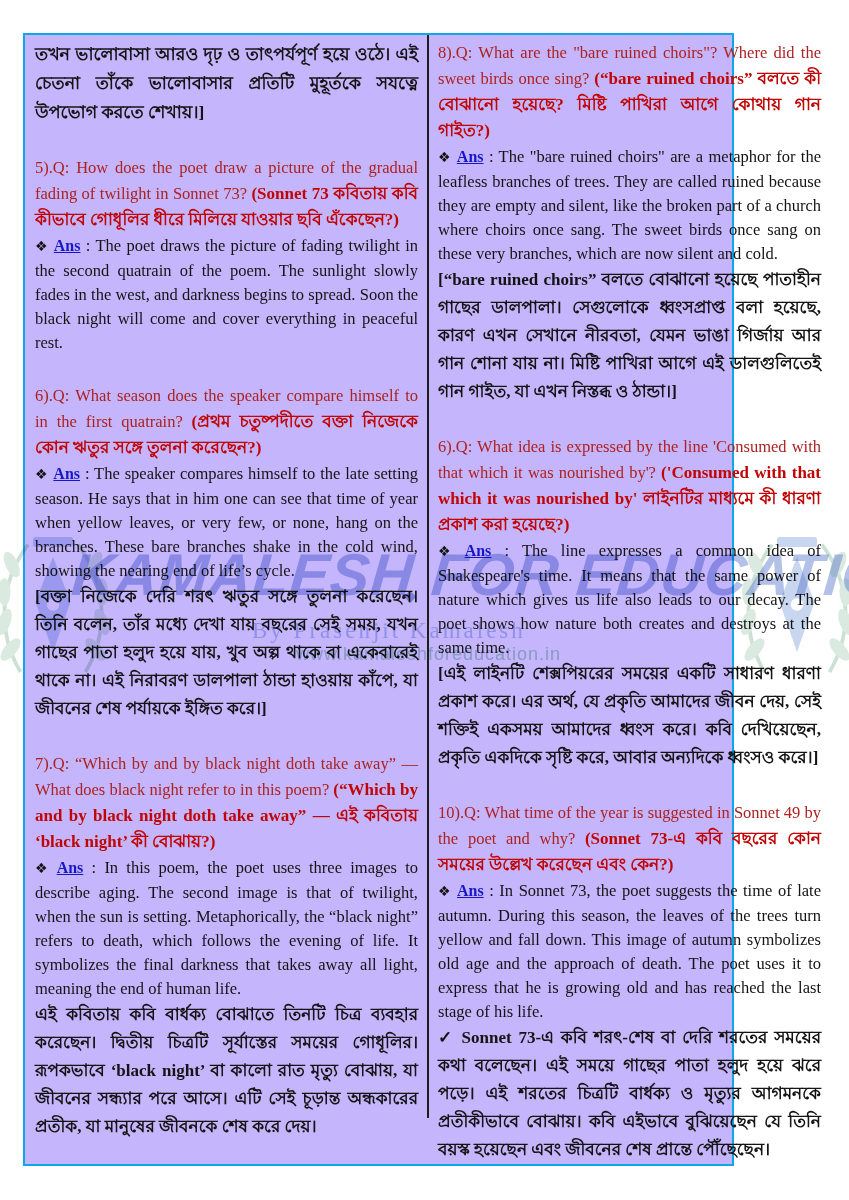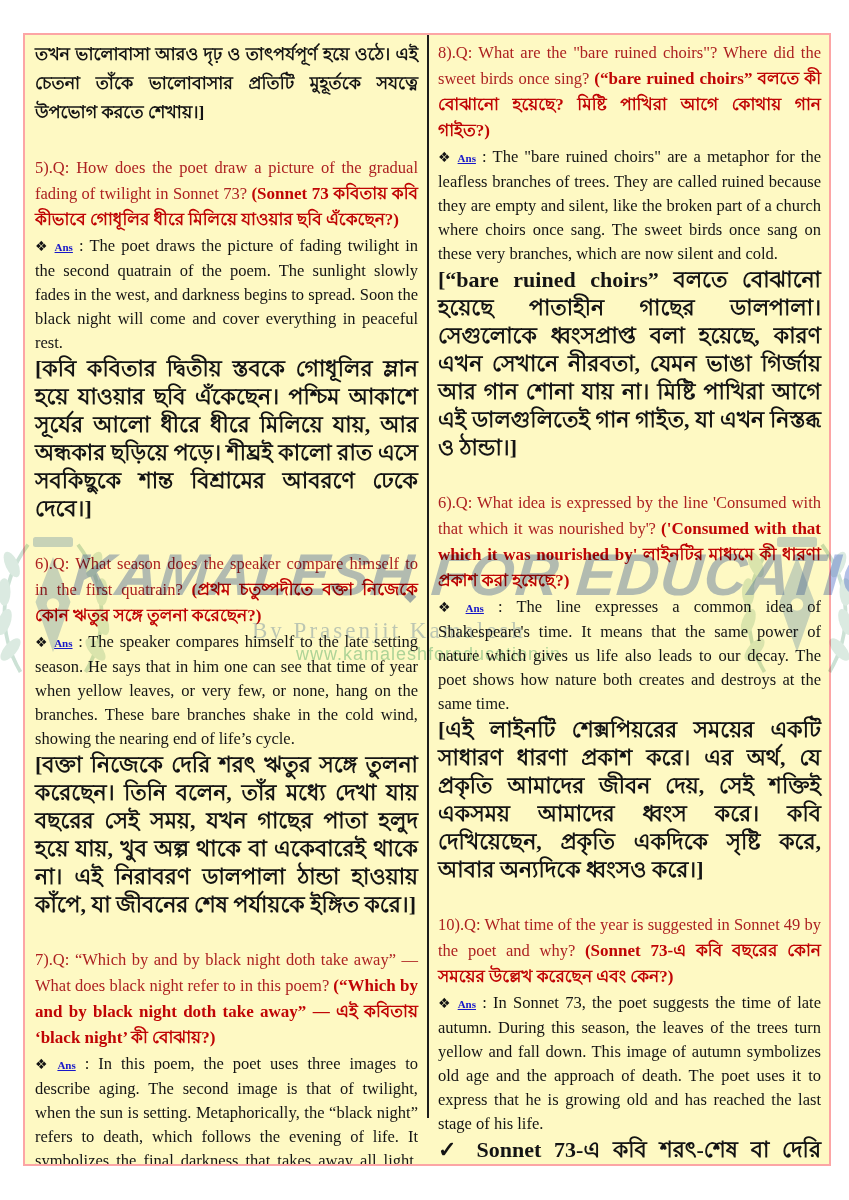--- a/index.html
+++ b/index.html
@@ -2,44 +2,44 @@
 <html><head>
 <meta charset="utf-8">
 <style>
   html,body{margin:0;padding:0;}
   body{
     width:849px;height:1200px;position:relative;background:#ffffff;
     font-family:"Liberation Serif", serif;overflow:hidden;
     -webkit-font-smoothing:antialiased;
   }
   .page-box{
-    position:absolute;left:23px;top:33px;width:808px;height:1133px;
-    border:2px solid #fca5a5;box-sizing:border-box;background:#fef9c3;
+    position:absolute;left:23px;top:33px;width:711px;height:1133px;
+    border:2px solid #0ea5e9;box-sizing:border-box;background:#c4b5fd;
   }
   .divider{
     position:absolute;left:402px;top:0;width:2px;height:calc(100% - 46px);
     background:#1d1d1d;
   }
   .col{
     position:absolute;top:0;height:100%;box-sizing:border-box;
     overflow:hidden;z-index:2;
   }
   .col-left{left:0;width:402px;padding:5px 9px 6px 10px;}
   .col-right{left:404px;width:400px;padding:5px 8px 6px 9px;}
 
   p{margin:0;text-align:justify;}
   .en{font-size:16.5px;line-height:24px;color:#141414;}
   .q{line-height:26px;margin-top:28px;}
   .q-en{color:#ad2121;font-size:16.5px;}
   .q-bn{color:#c00505;font-weight:bold;font-size:17px;}
   .a{margin-top:1px;}
   .mark{color:#141414;font-size:14px;margin-right:5px;}
-  .anslbl{color:#1717c9;text-decoration:underline;font-weight:bold;font-size:11px;}
+  .anslbl{color:#1717c9;text-decoration:underline;font-weight:bold;font-size:16px;}
   .sep{color:#141414;font-size:16.5px;}
-  .a-bn{font-size:22px;line-height:28px;font-weight:600;color:#141414;}
+  .a-bn{font-size:17px;line-height:28px;font-weight:600;color:#141414;}
   .intro-bn{font-size:17.5px;line-height:29px;font-weight:600;color:#141414;margin-top:0;}
 
   
   .wm{position:absolute;left:0;top:0;width:849px;height:1200px;z-index:3;
       pointer-events:none;mix-blend-mode:multiply;}
   .wm-title{
     position:absolute;left:72px;top:541px;white-space:nowrap;
     font-family:"Liberation Sans", sans-serif;font-weight:bold;font-style:italic;
     font-size:59px;letter-spacing:1px;color:rgba(73,105,197,0.42);
     transform:skewX(-5deg);
@@ -72,21 +72,20 @@
     <p class="intro-bn">তখন ভালোবাসা আরও দৃঢ় ও তাৎপর্যপূর্ণ হয়ে ওঠে। এই চেতনা তাঁকে ভালোবাসার প্রতিটি মুহূর্তকে সযত্নে উপভোগ করতে শেখায়।]</p>
 
     <section>
       <p class="q">
         <span class="q-en">5).Q: How does the poet draw a picture of the gradual fading of twilight in Sonnet 73?</span>
         <span class="q-bn">(Sonnet 73 কবিতায় কবি কীভাবে গোধূলির ধীরে মিলিয়ে যাওয়ার ছবি এঁকেছেন?)</span>
       </p>
       <p class="a en">
         <span class="mark">❖</span><span class="anslbl">Ans</span><span class="sep"> : </span><span>The poet draws the picture of fading twilight in the second quatrain of the poem. The sunlight slowly fades in the west, and darkness begins to spread. Soon the black night will come and cover everything in peaceful rest.</span>
       </p>
-      <p class="a-bn">[কবি কবিতার দ্বিতীয় স্তবকে গোধূলির ম্লান হয়ে যাওয়ার ছবি এঁকেছেন। পশ্চিম আকাশে সূর্যের আলো ধীরে ধীরে মিলিয়ে যায়, আর অন্ধকার ছড়িয়ে পড়ে। শীঘ্রই কালো রাত এসে সবকিছুকে শান্ত বিশ্রামের আবরণে ঢেকে দেবে।]</p>
     </section>
 
     <section>
       <p class="q">
         <span class="q-en">6).Q: What season does the speaker compare himself to in the first quatrain?</span>
         <span class="q-bn">(প্রথম চতুষ্পদীতে বক্তা নিজেকে কোন ঋতুর সঙ্গে তুলনা করেছেন?)</span>
       </p>
       <p class="a en">
         <span class="mark">❖</span><span class="anslbl">Ans</span><span class="sep"> : </span><span>The speaker compares himself to the late setting season. He says that in him one can see that time of year when yellow leaves, or very few, or none, hang on the branches. These bare branches shake in the cold wind, showing the nearing end of life’s cycle.</span>
       </p>

